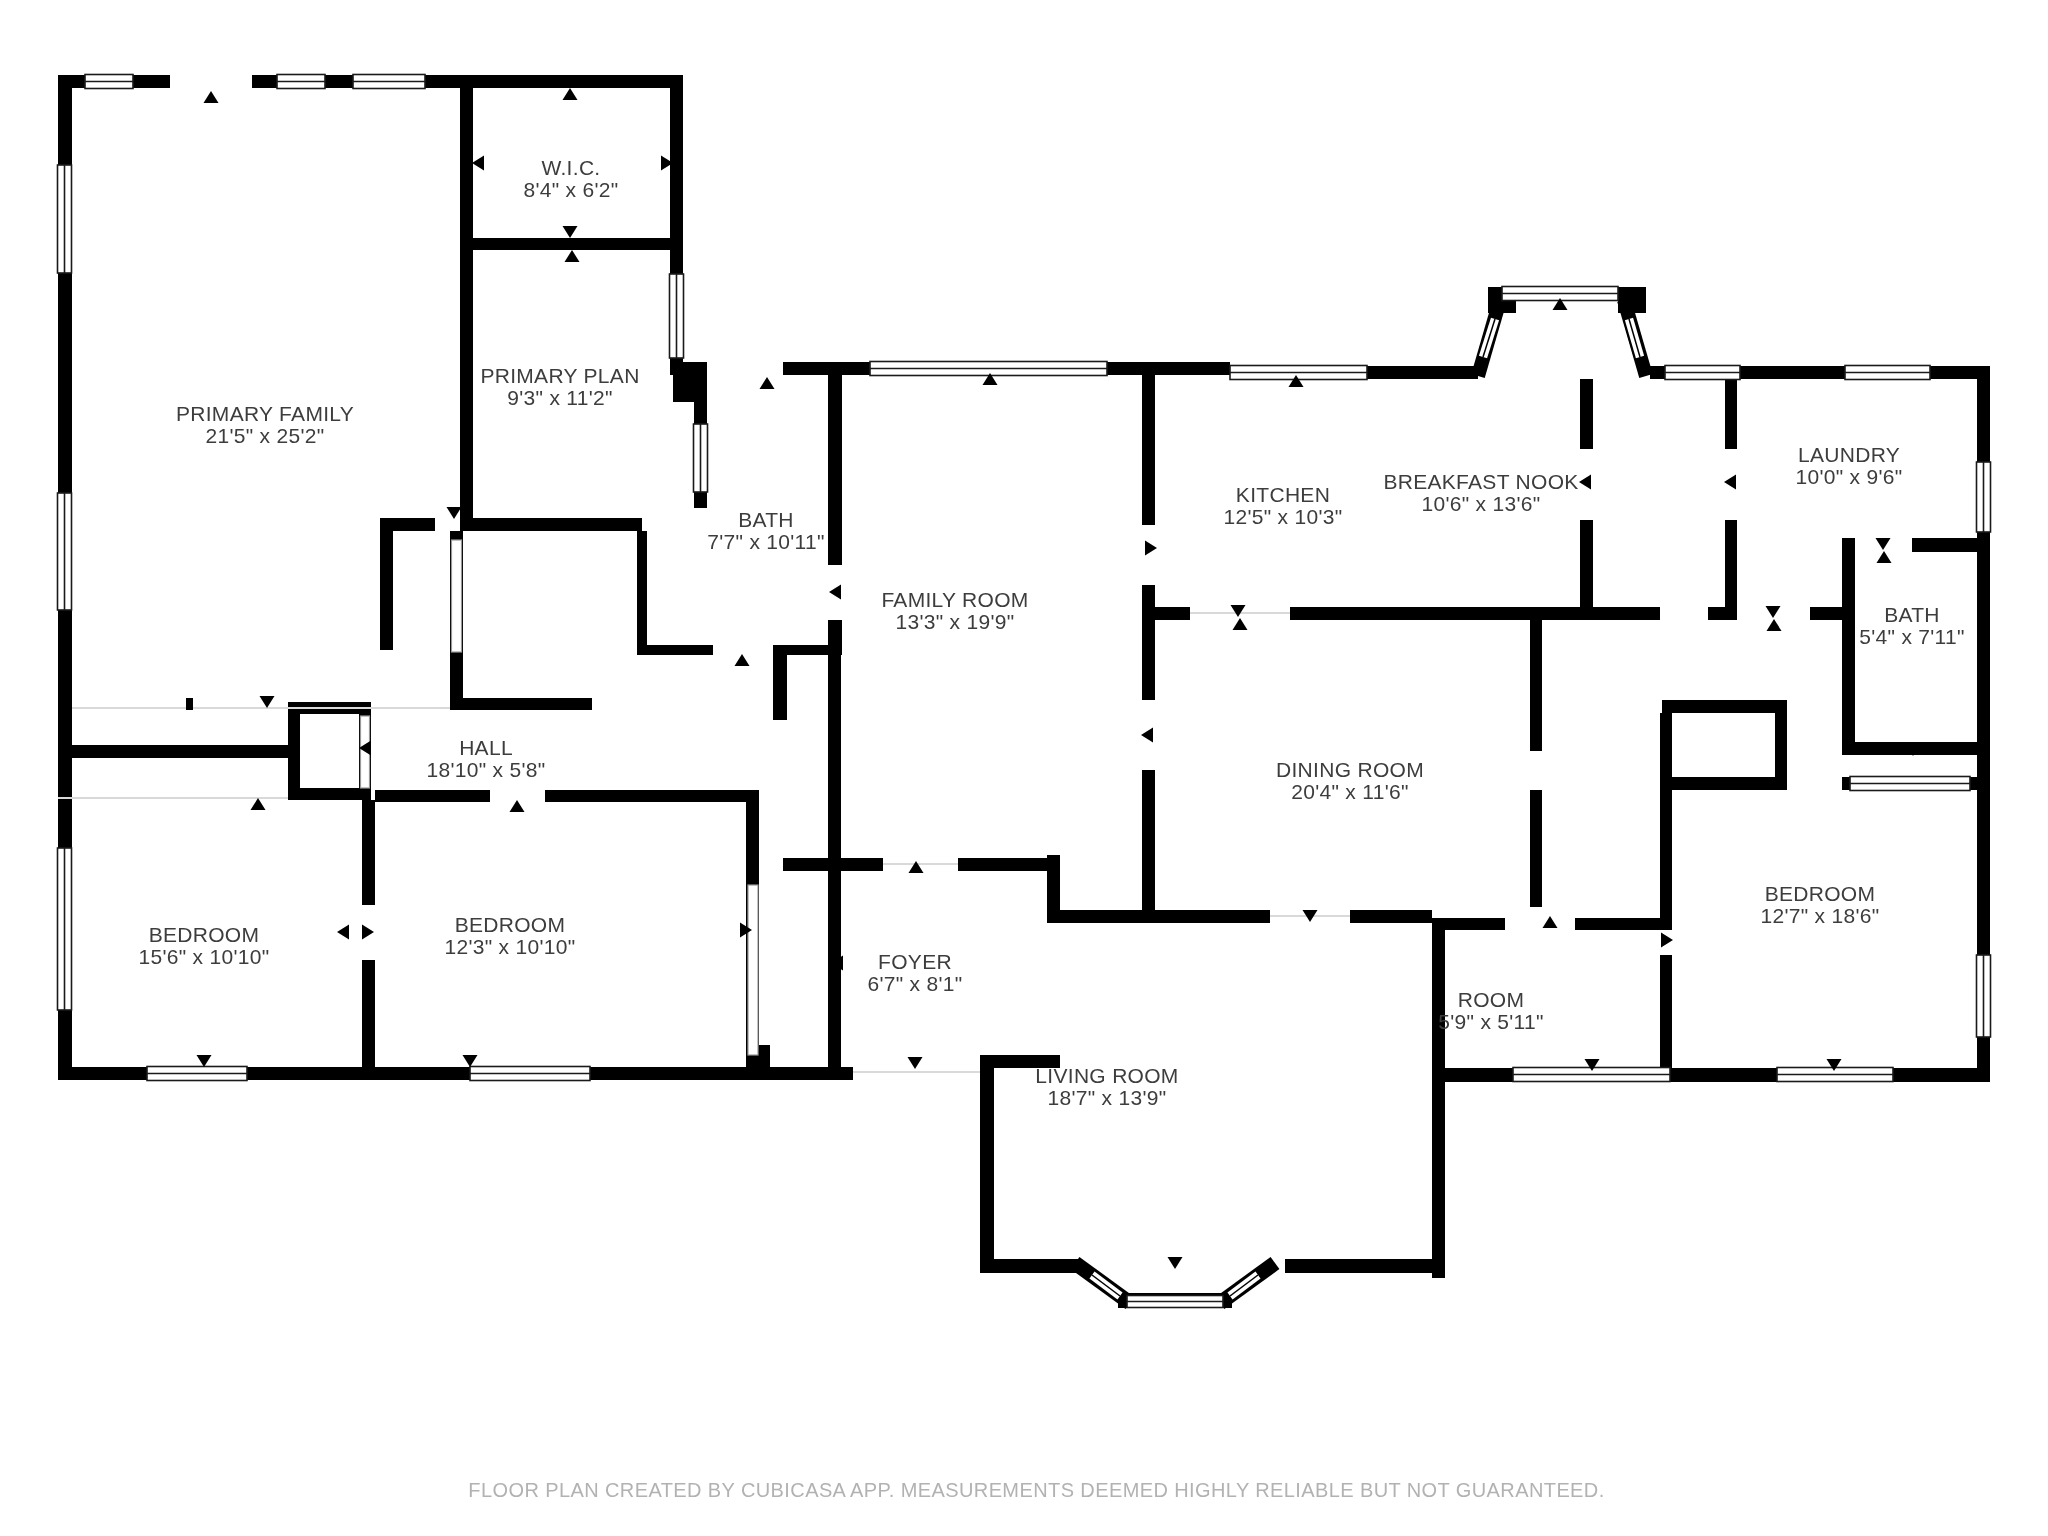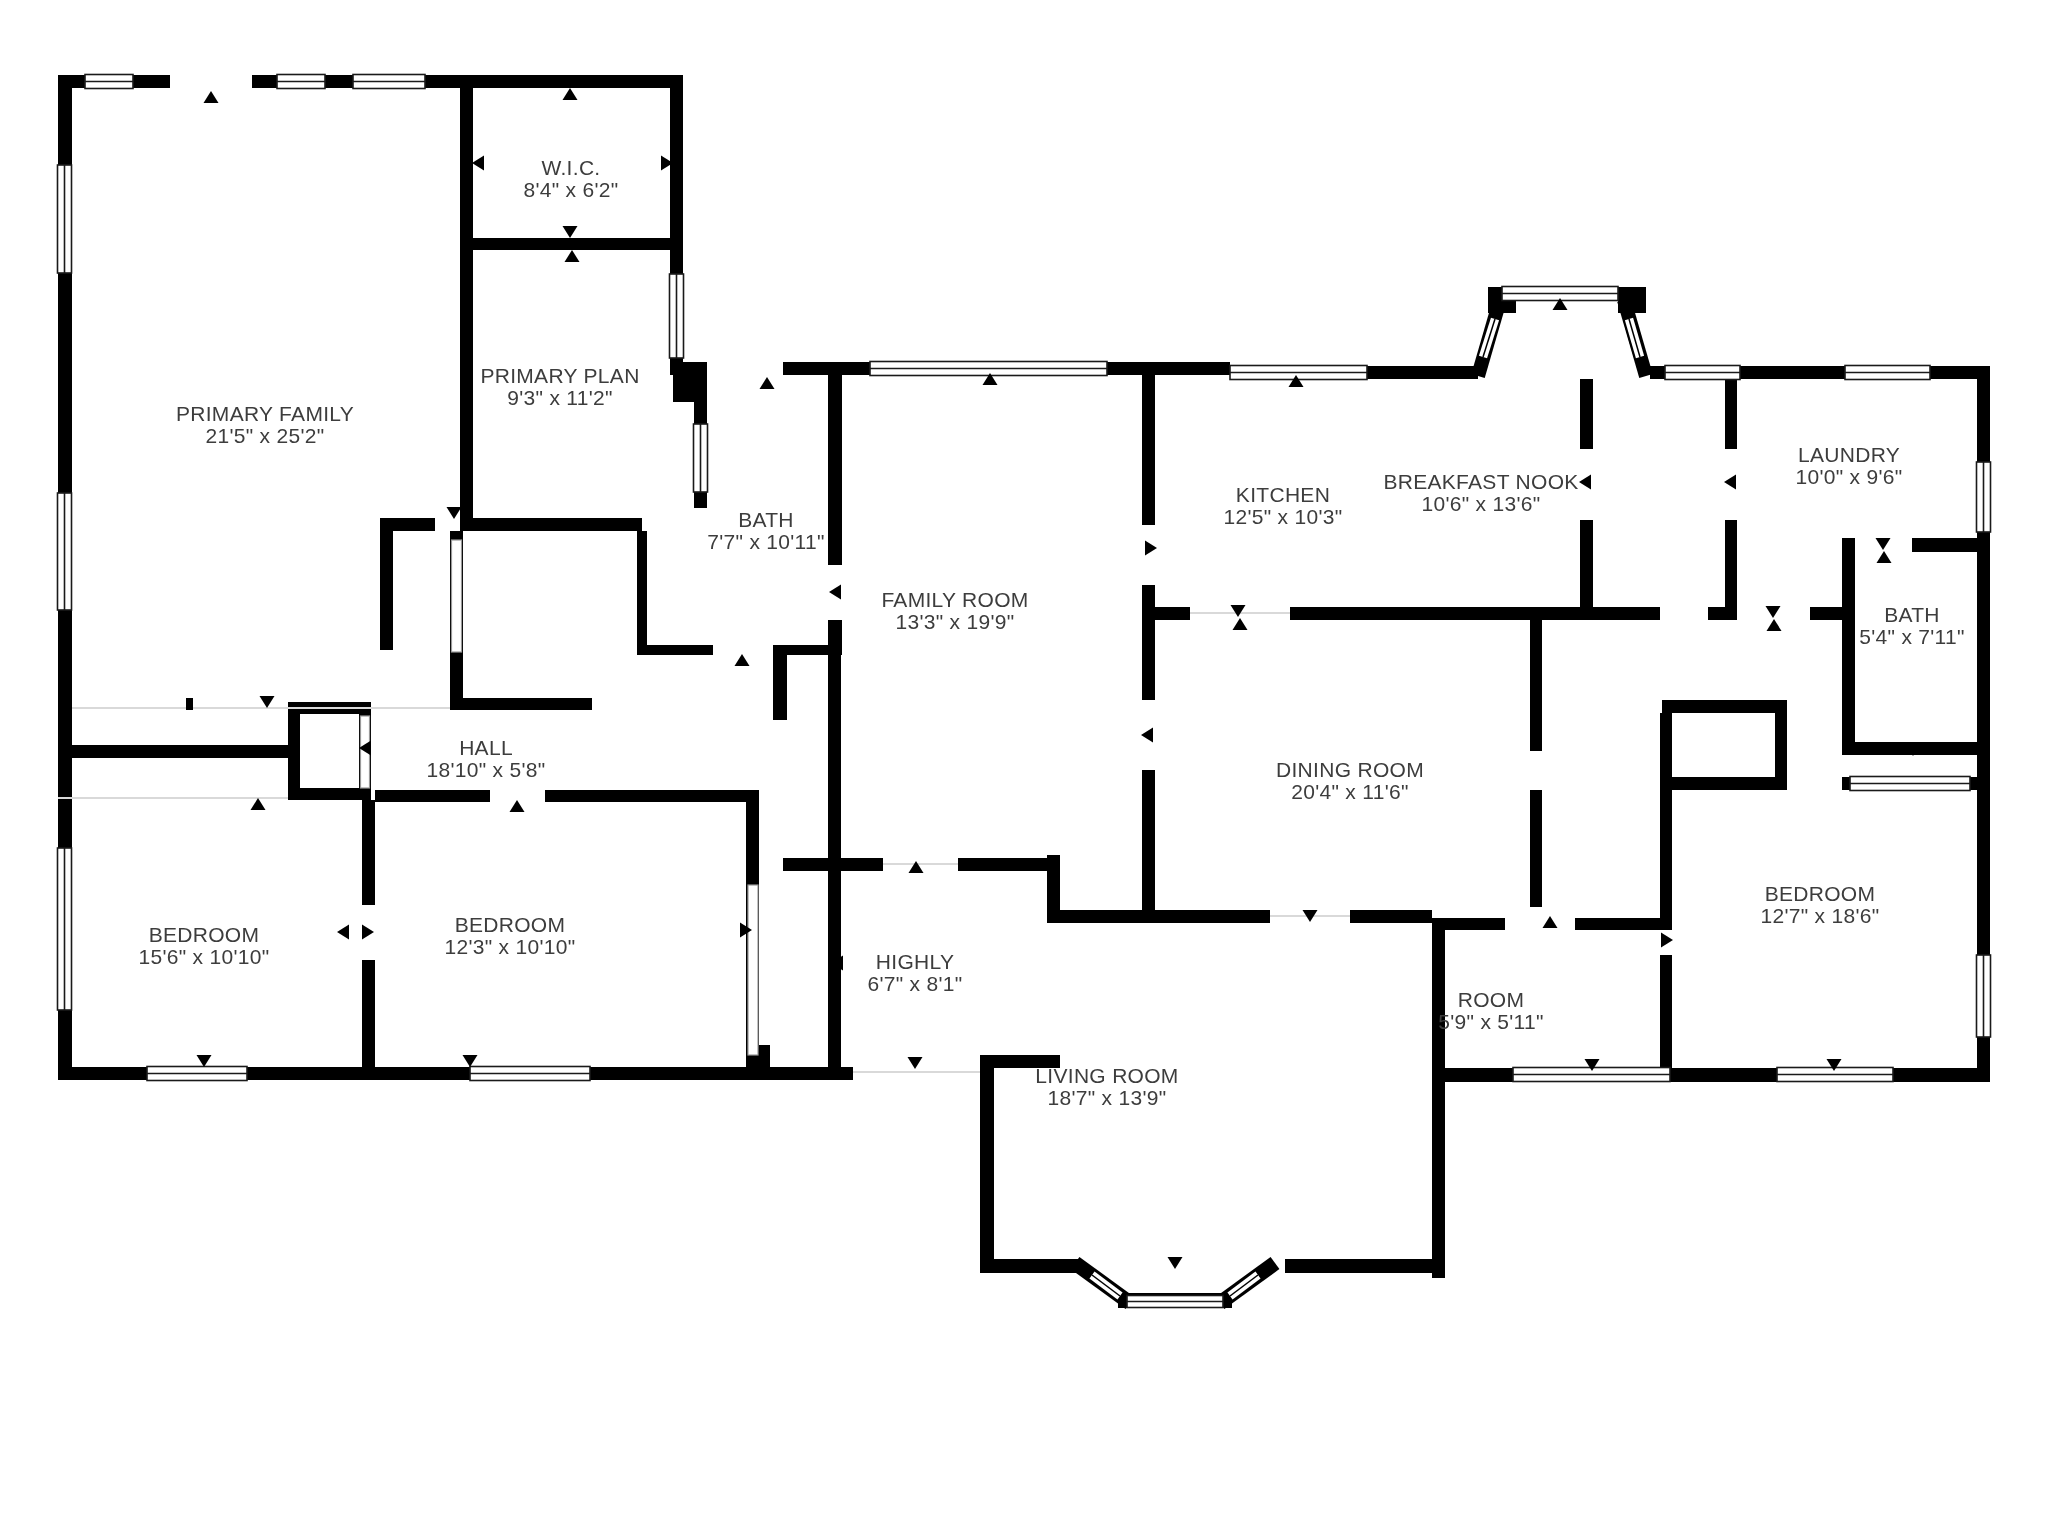--- a/index.html
+++ b/index.html
@@ -346,30 +346,31 @@
     </div>
 <div class="room-label" style="left:204px;top:946px">
       <span class="nm">BEDROOM</span>
       <span class="dm">15'6" x 10'10"</span>
     </div>
 <div class="room-label" style="left:510px;top:936px">
       <span class="nm">BEDROOM</span>
       <span class="dm">12'3" x 10'10"</span>
     </div>
 <div class="room-label" style="left:915px;top:973px">
-      <span class="nm">HIGHLY</span>
+      <span class="nm">FOYER</span>
       <span class="dm">6'7" x 8'1"</span>
     </div>
 <div class="room-label" style="left:1491px;top:1011px">
       <span class="nm">ROOM</span>
       <span class="dm">5'9" x 5'11"</span>
     </div>
 <div class="room-label" style="left:1820px;top:905px">
       <span class="nm">BEDROOM</span>
       <span class="dm">12'7" x 18'6"</span>
     </div>
 <div class="room-label" style="left:1107px;top:1087px">
       <span class="nm">LIVING ROOM</span>
       <span class="dm">18'7" x 13'9"</span>
     </div>
 
+<div class="footer">FLOOR PLAN CREATED BY CUBICASA APP. MEASUREMENTS DEEMED HIGHLY RELIABLE BUT NOT GUARANTEED.</div>
 
 </div>
 
 </body></html>

